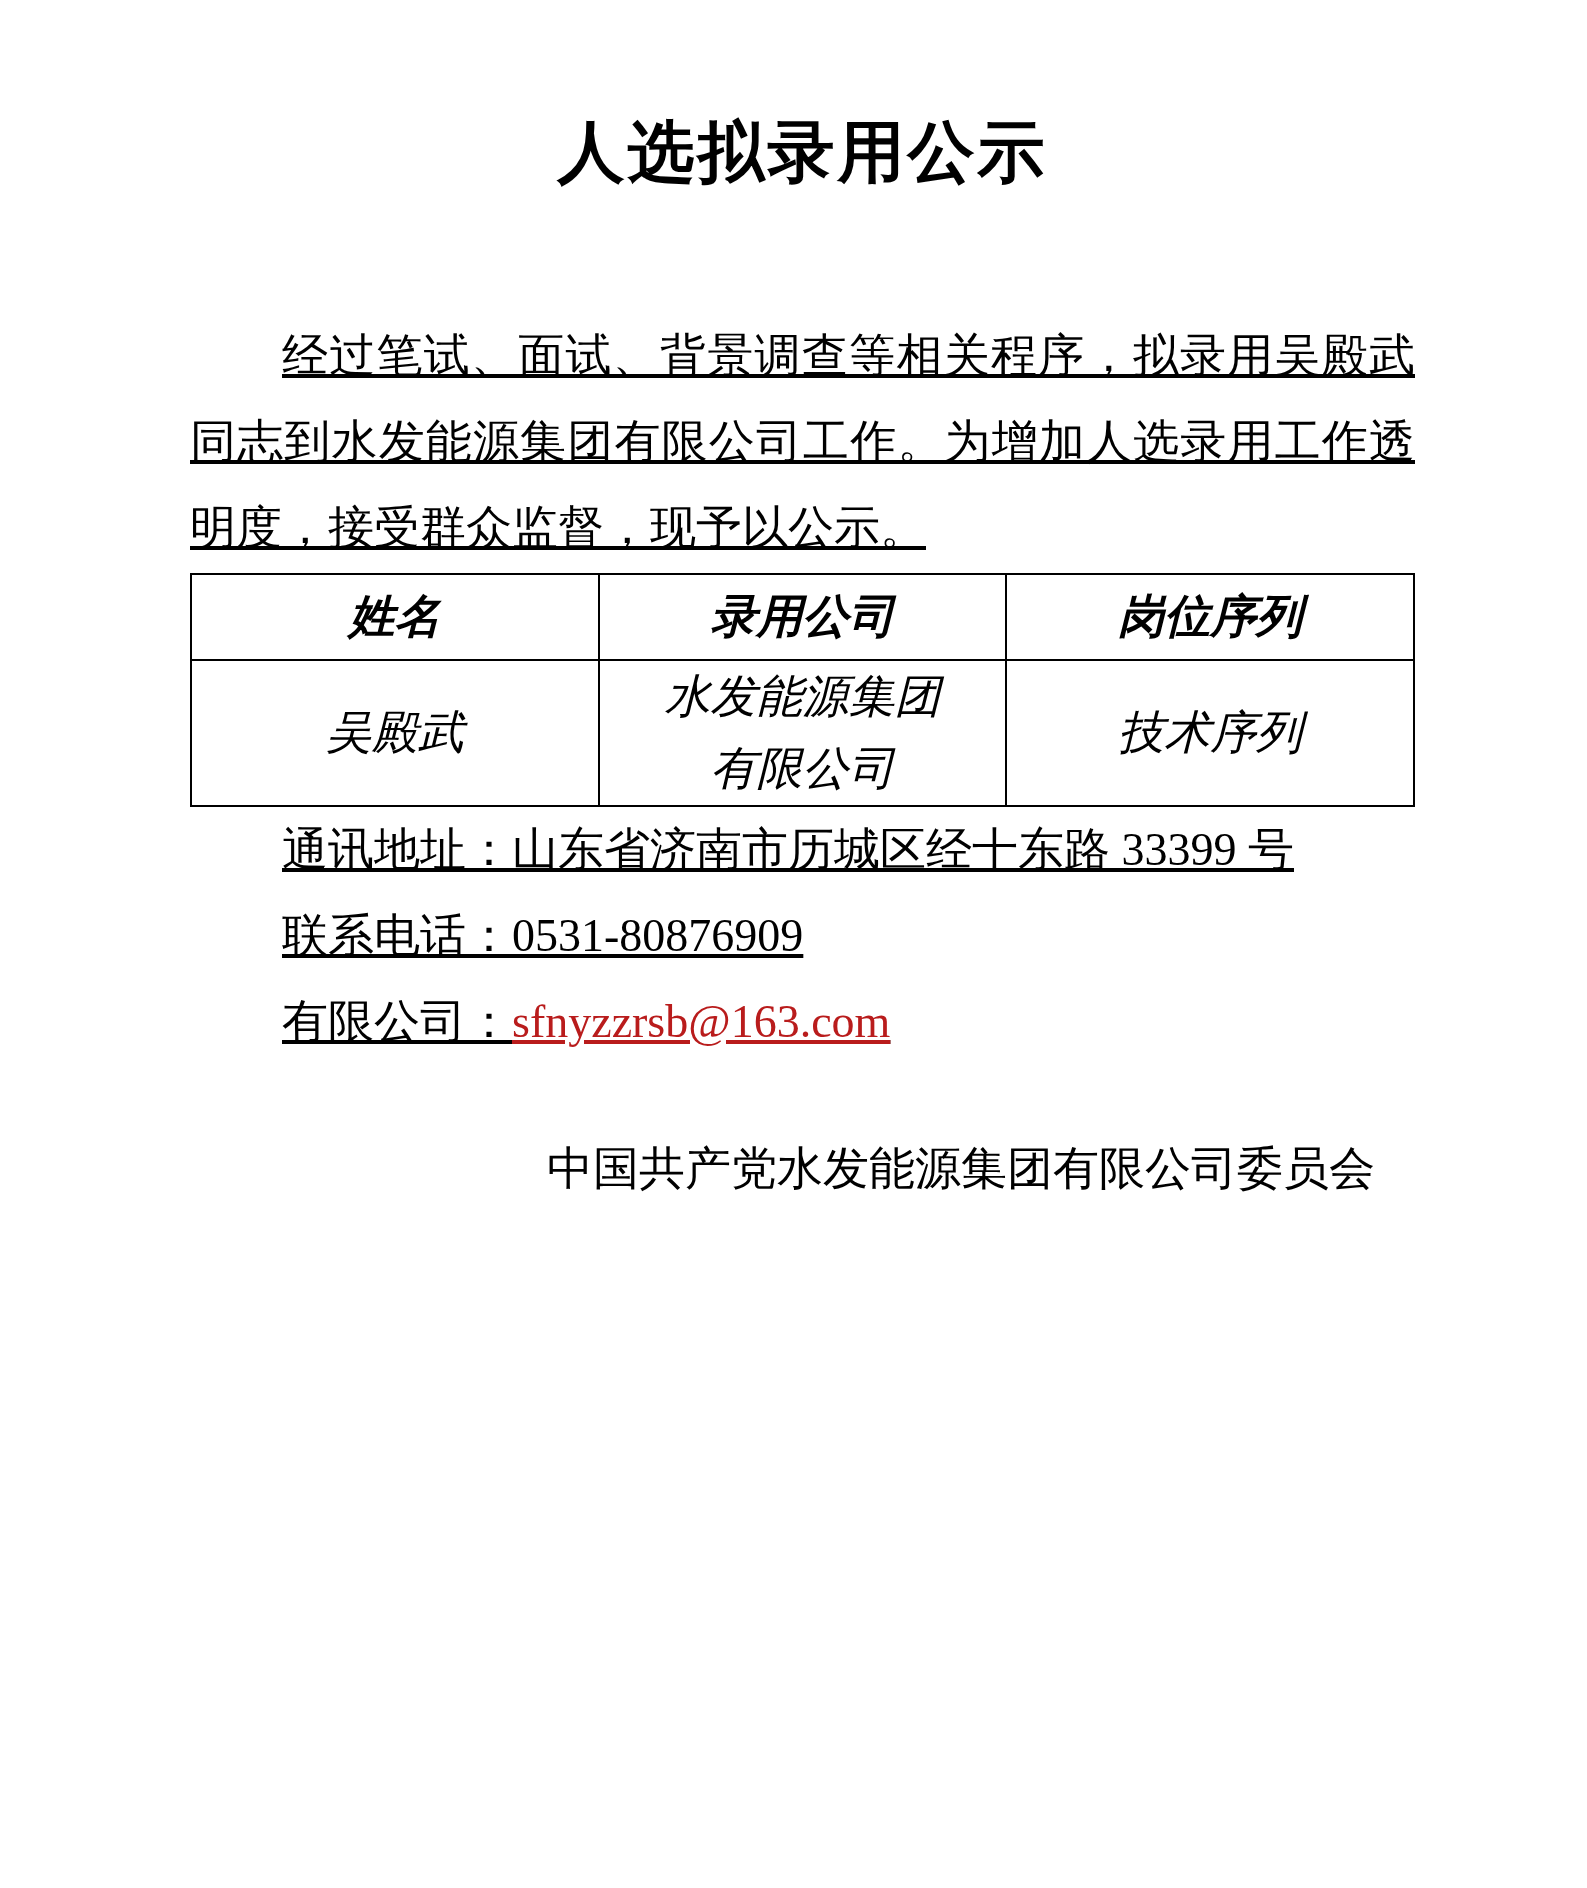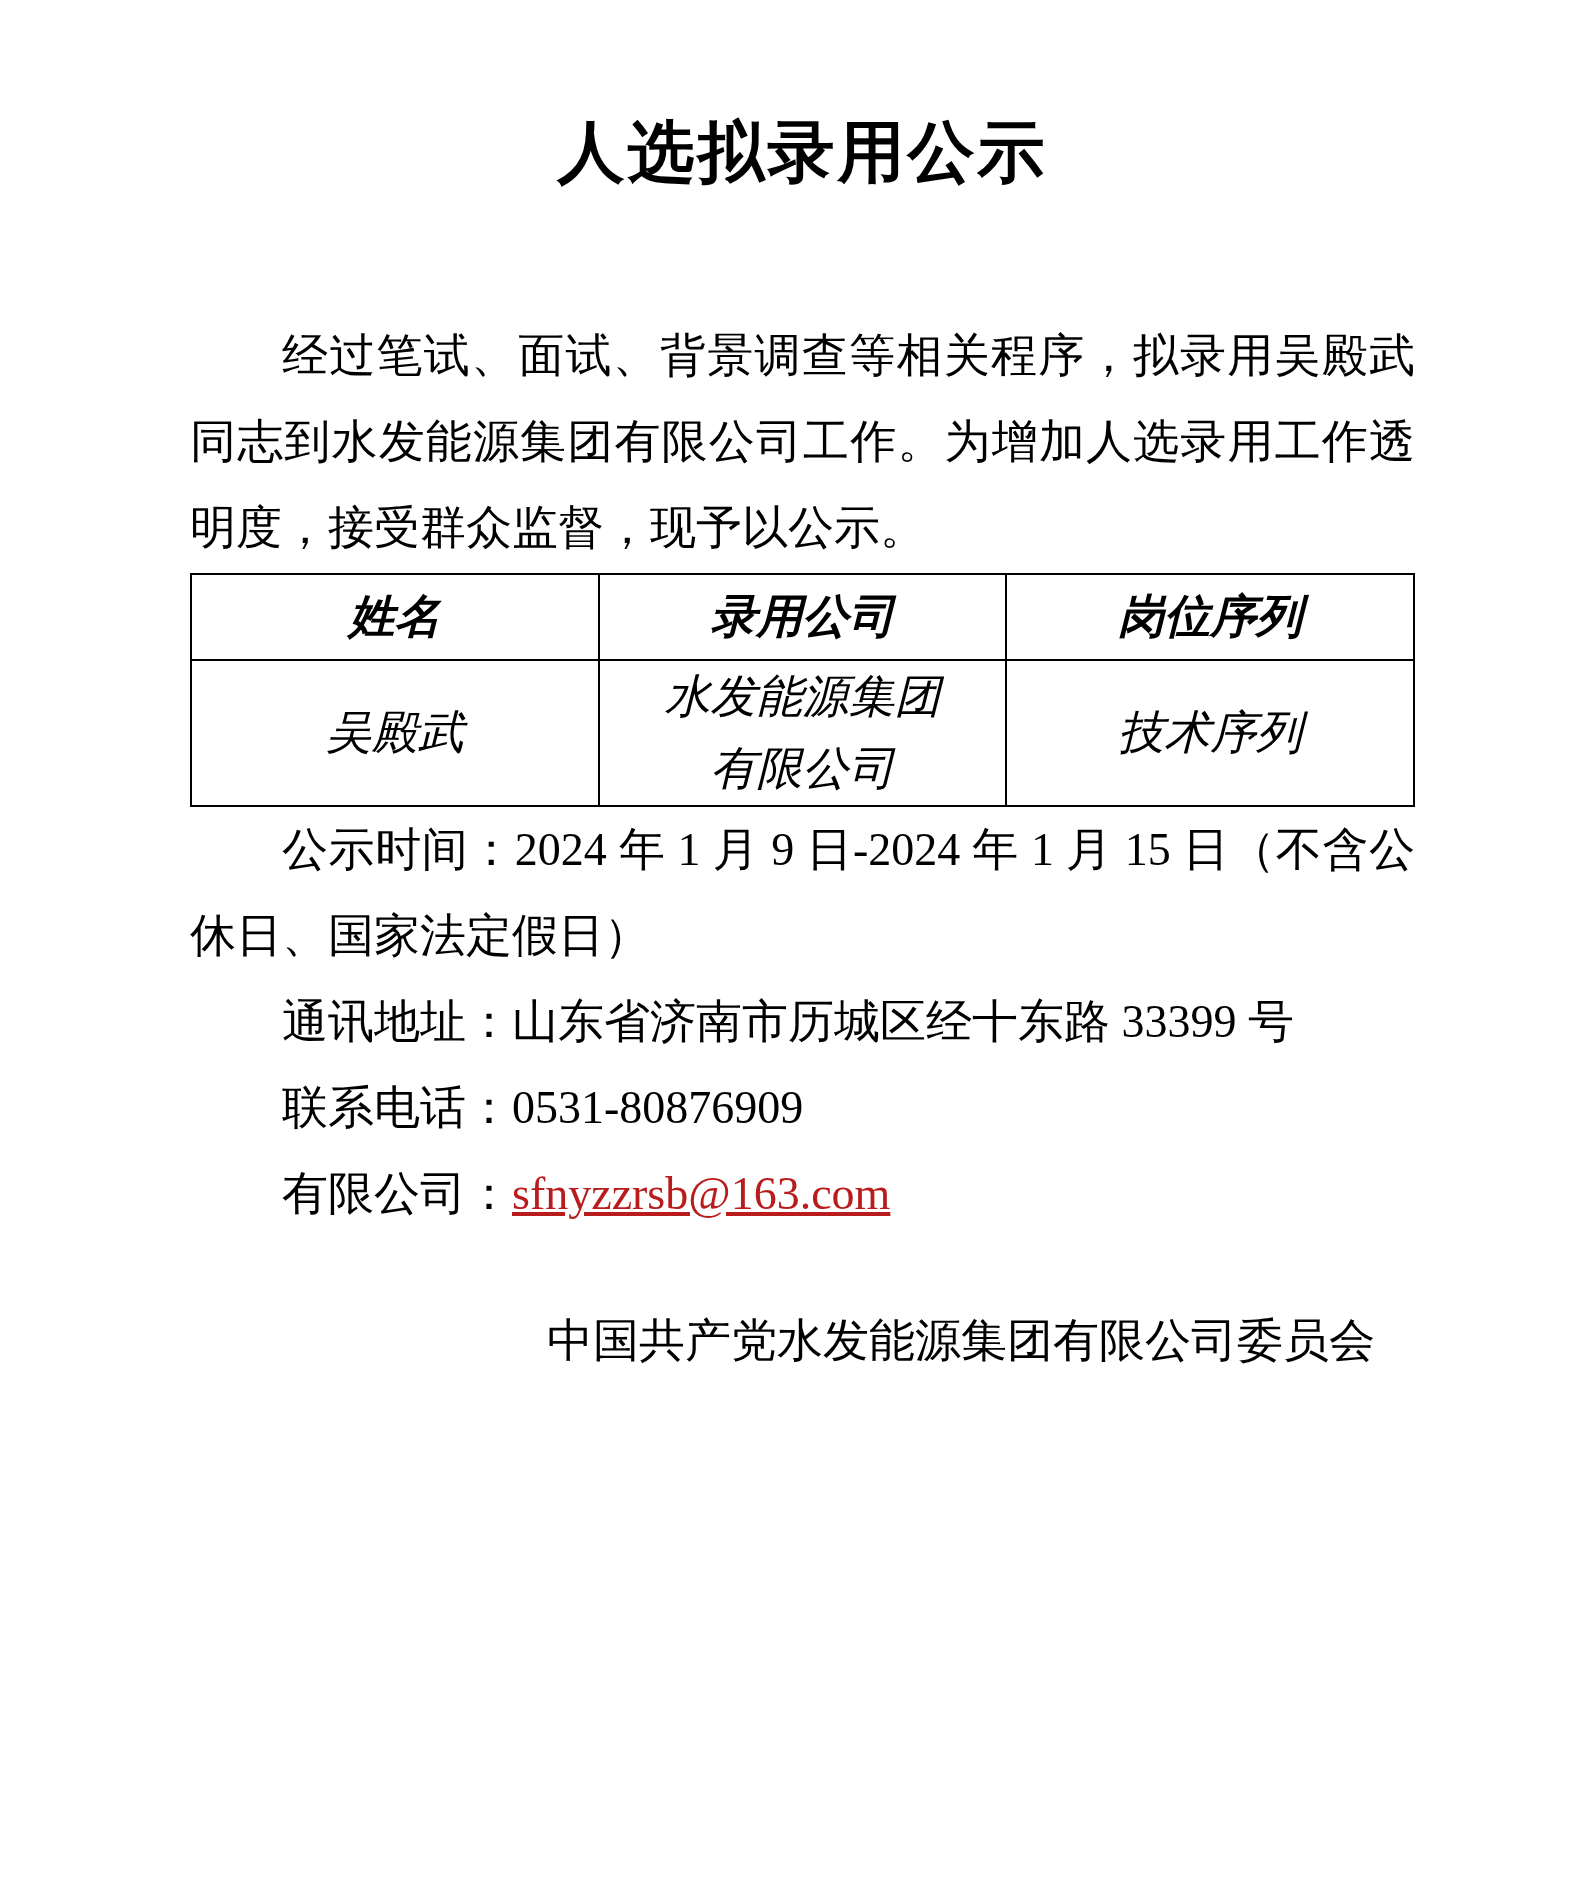--- a/index.html
+++ b/index.html
@@ -29,20 +29,21 @@
     font-weight: 700;
     text-align: center;
     letter-spacing: 3px;
     margin: 0 0 121px 0;
   }
   .para {
     font-size: 46px;
     line-height: 86px;
     margin: 0;
     text-align: justify;
+    text-decoration: underline;
   }
   .indent {
     text-indent: 92px; 
   }
   .hire-table {
     width: 100%;
     border-collapse: collapse;
     table-layout: fixed;
     margin-top: 2px;
     font-style: italic;
@@ -111,21 +112,20 @@
         <tr>
           <td>吴殿武</td>
           <td class="company">水发能源集团
 有限公司</td>
           <td>技术序列</td>
         </tr>
       </tbody>
     </table>
 
 
-    <p class="para indent">公示时间：2024 年 1 月 9 日-2024 年 1 月 15 日（不含公休日、国家法定假日）</p>
 
     <p class="para indent">通讯地址：山东省济南市历城区经十东路 33399 号</p>
 
     <p class="para indent">联系电话：0531-80876909</p>
 
     <p class="para indent">
       <span>有限公司：</span><a href="#" class="email-link">sfnyzzrsb@163.com</a>
     </p>
 
     <p class="sig-committee">中国共产党水发能源集团有限公司委员会</p>

